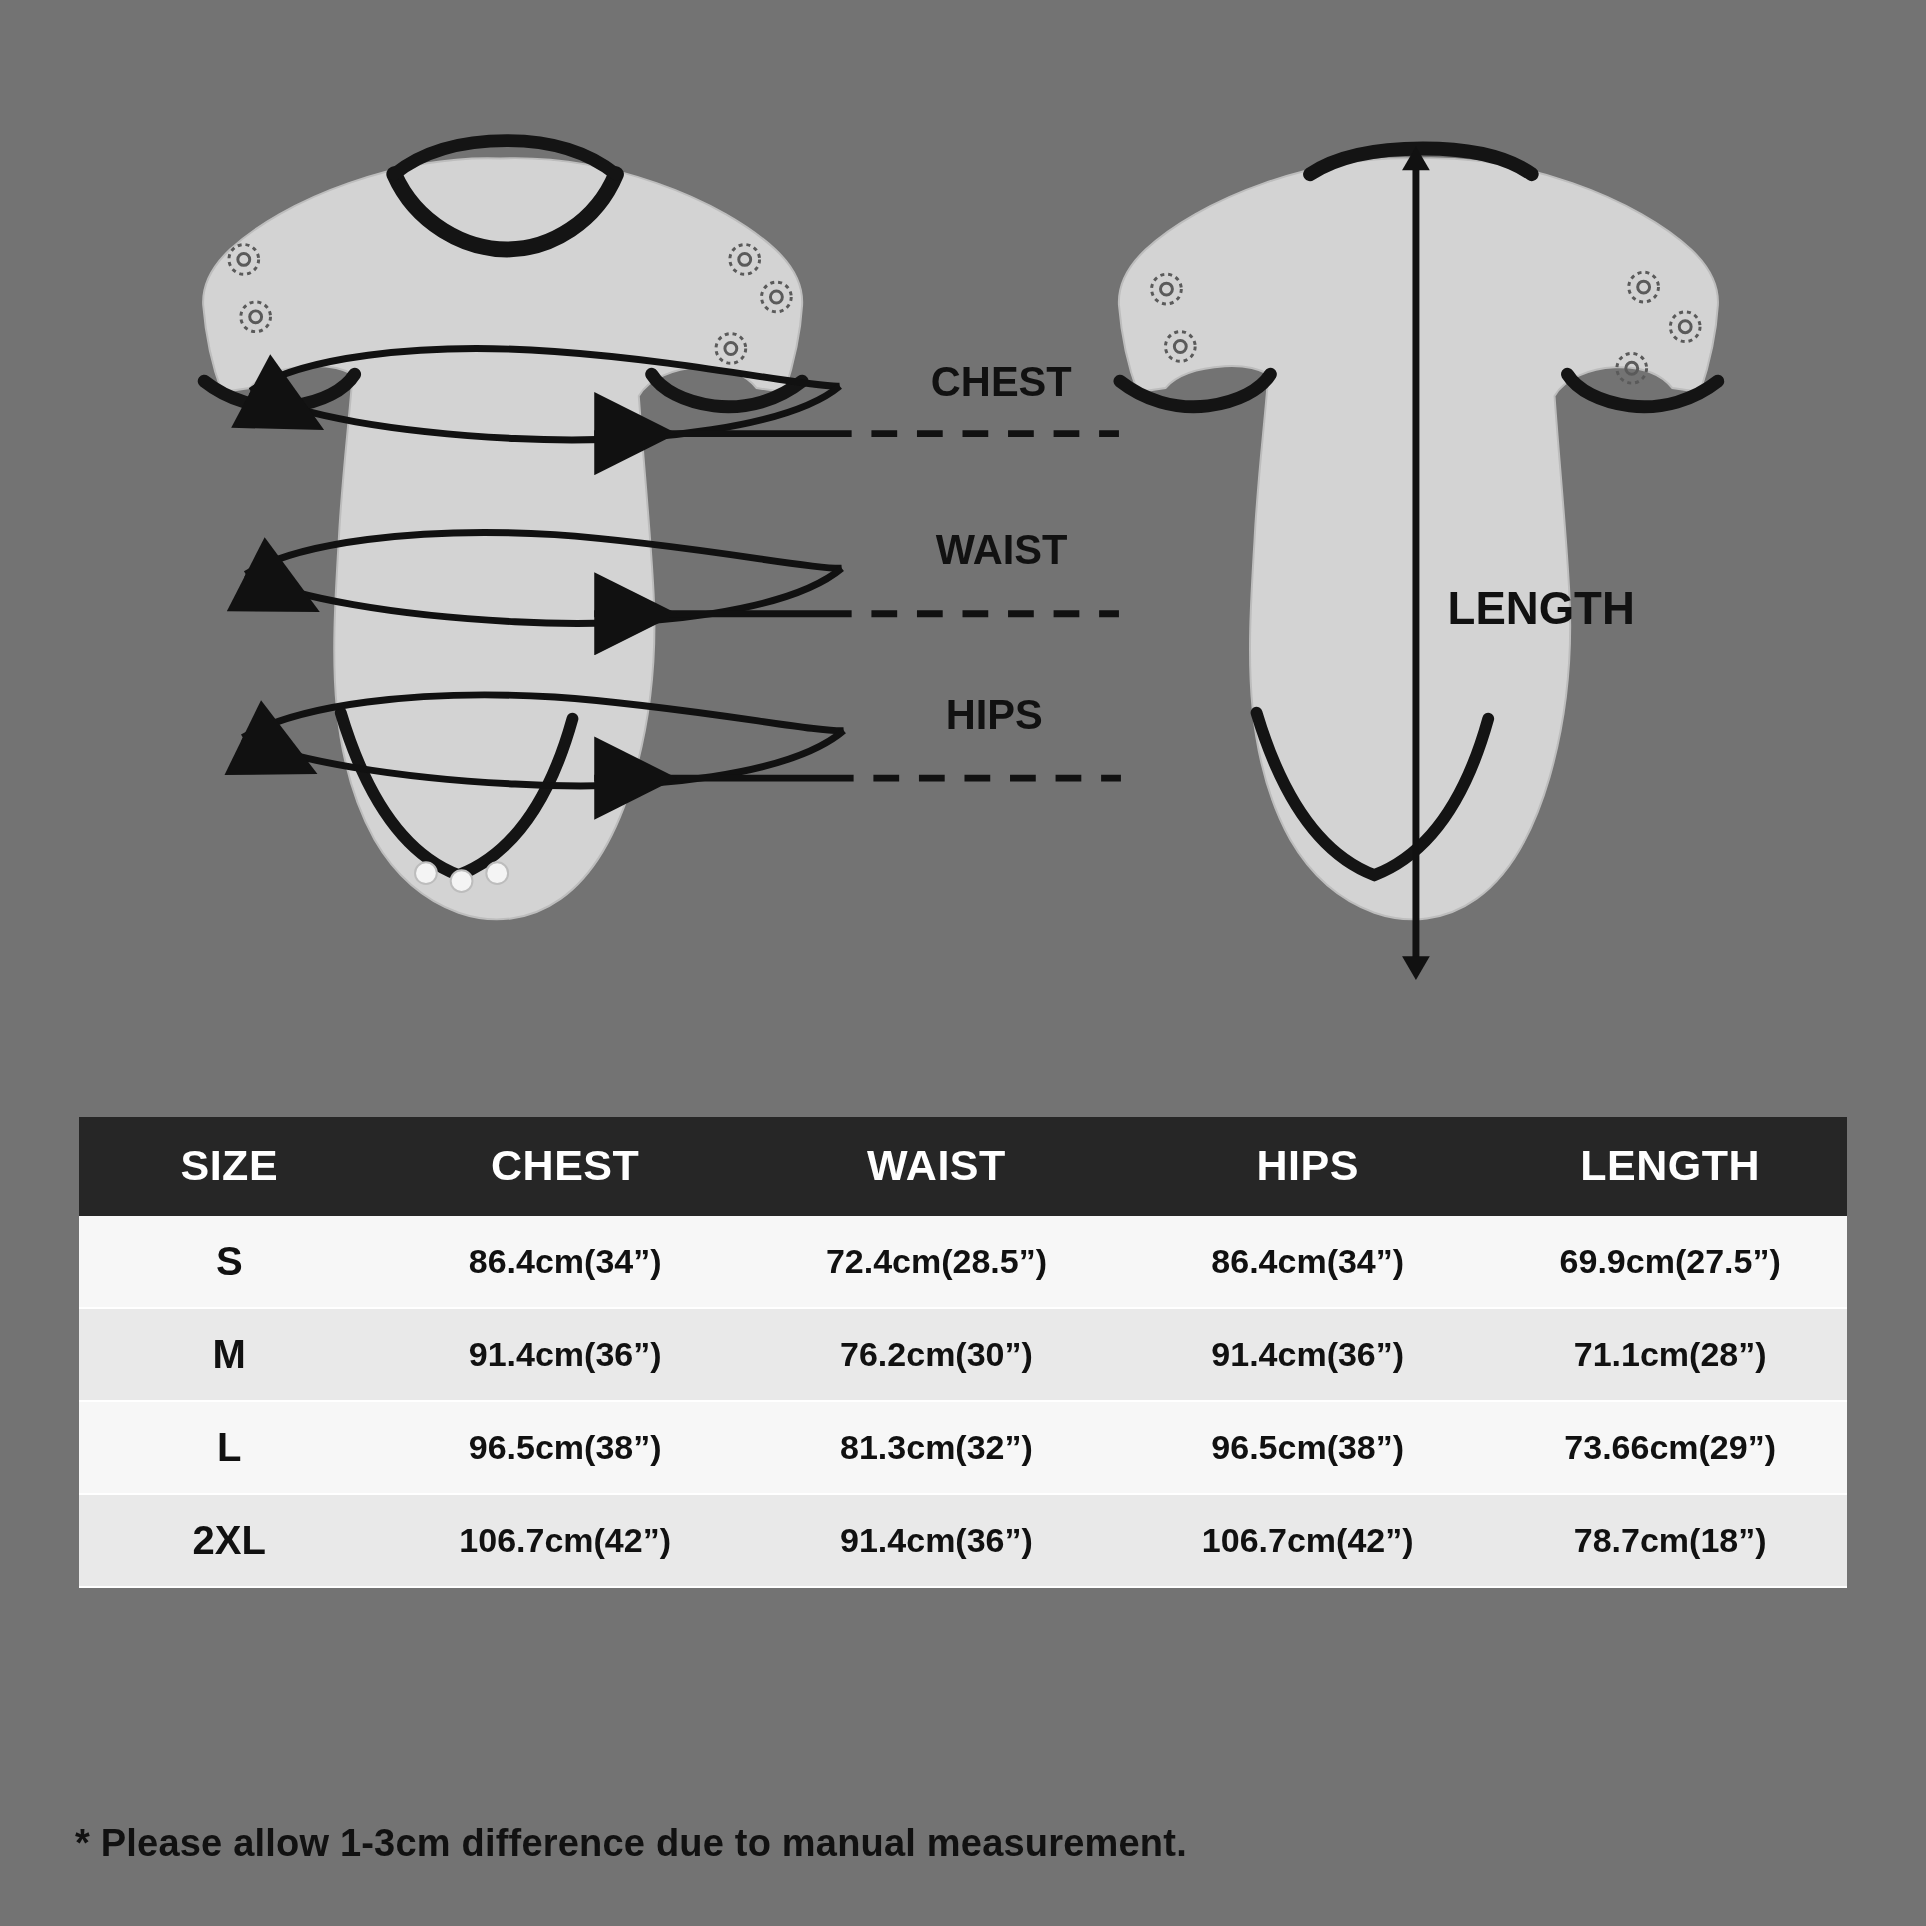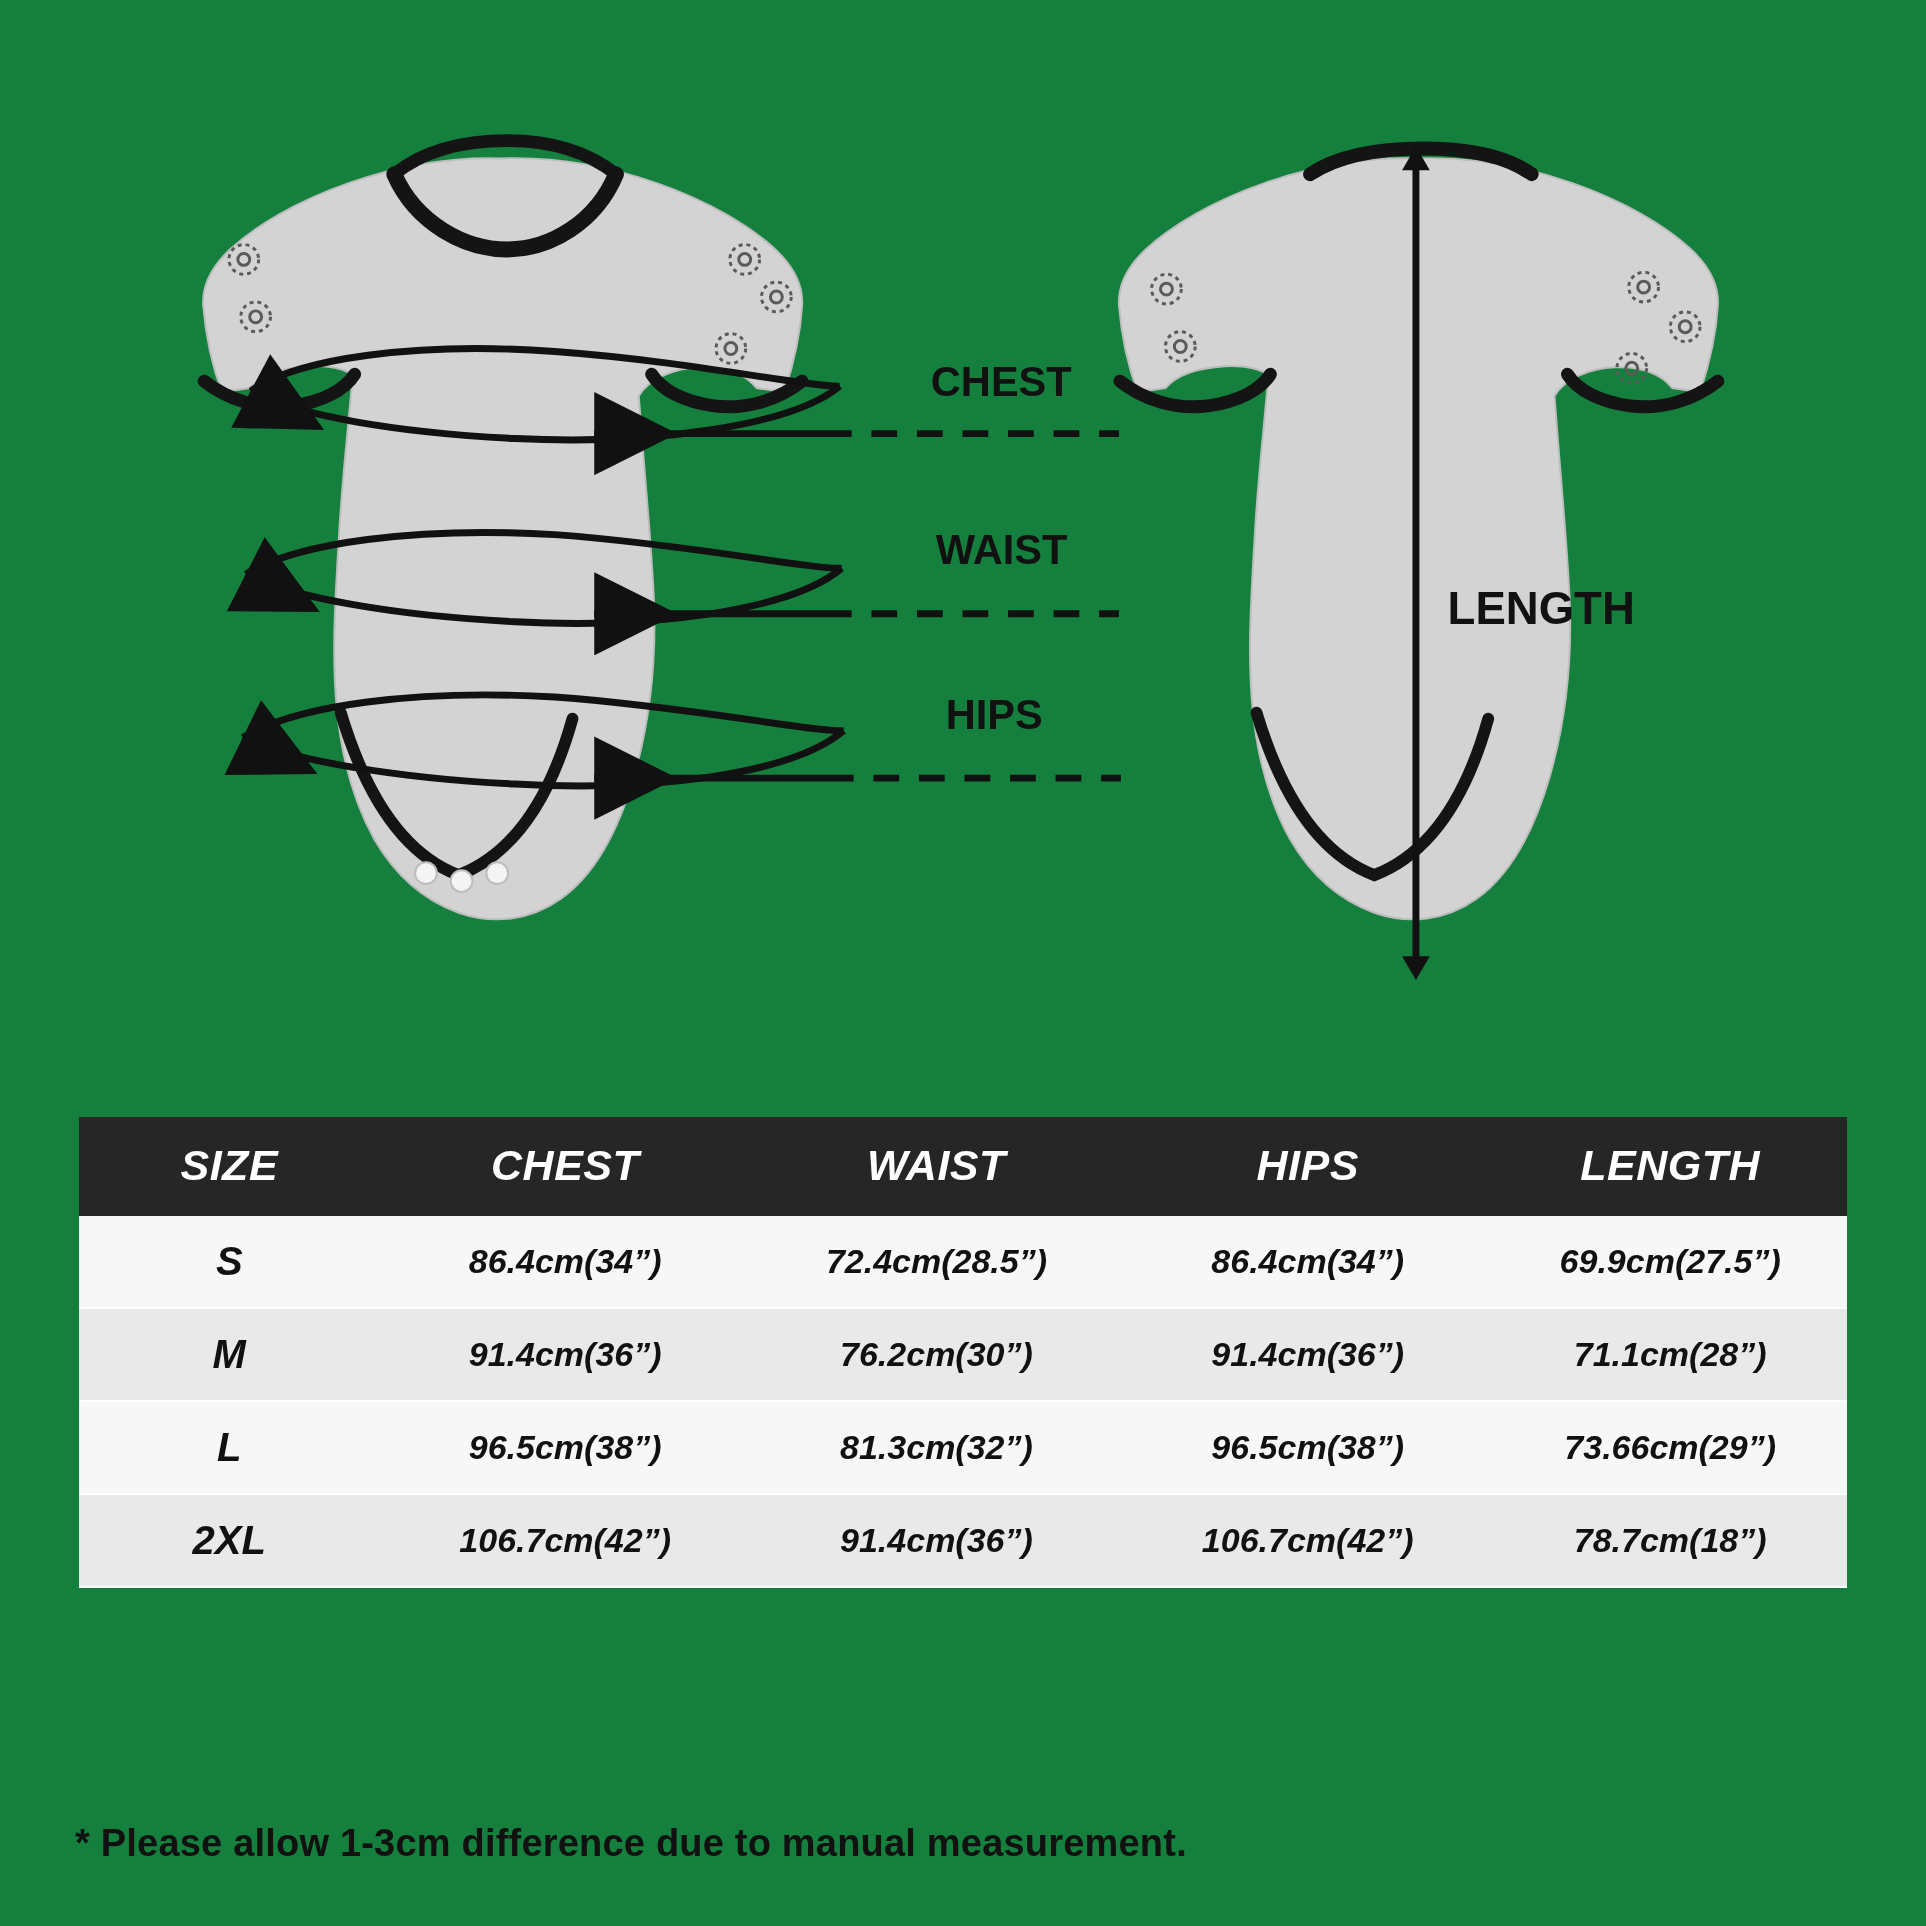--- a/index.html
+++ b/index.html
@@ -11,21 +11,21 @@
     width: 1927px;
     height: 1927px;
     font-family: "Liberation Sans", sans-serif;
     color: #1a1a1a;
     overflow: hidden;
   }
   .page {
     position: relative;
     width: 1927px;
     height: 1927px;
-    background: #15803d;
+    background: #737373;
   }
 
   
   .illustration {
     position: absolute;
     left: 0;
     top: 0;
     width: 1927px;
     height: 1089px;
   }
@@ -39,21 +39,20 @@
     font-weight: bold;
     fill: #111111;
   }
 
   
   .size-table-wrap {
     position: absolute;
     left: 79px;
     top: 1117px;
     width: 1768px;
-    font-style: italic;
   }
   table.size-table {
     border-collapse: collapse;
     width: 1768px;
     table-layout: fixed;
   }
   table.size-table th {
     background: #262626;
     color: #ffffff;
     font-family: "Liberation Sans", sans-serif;

